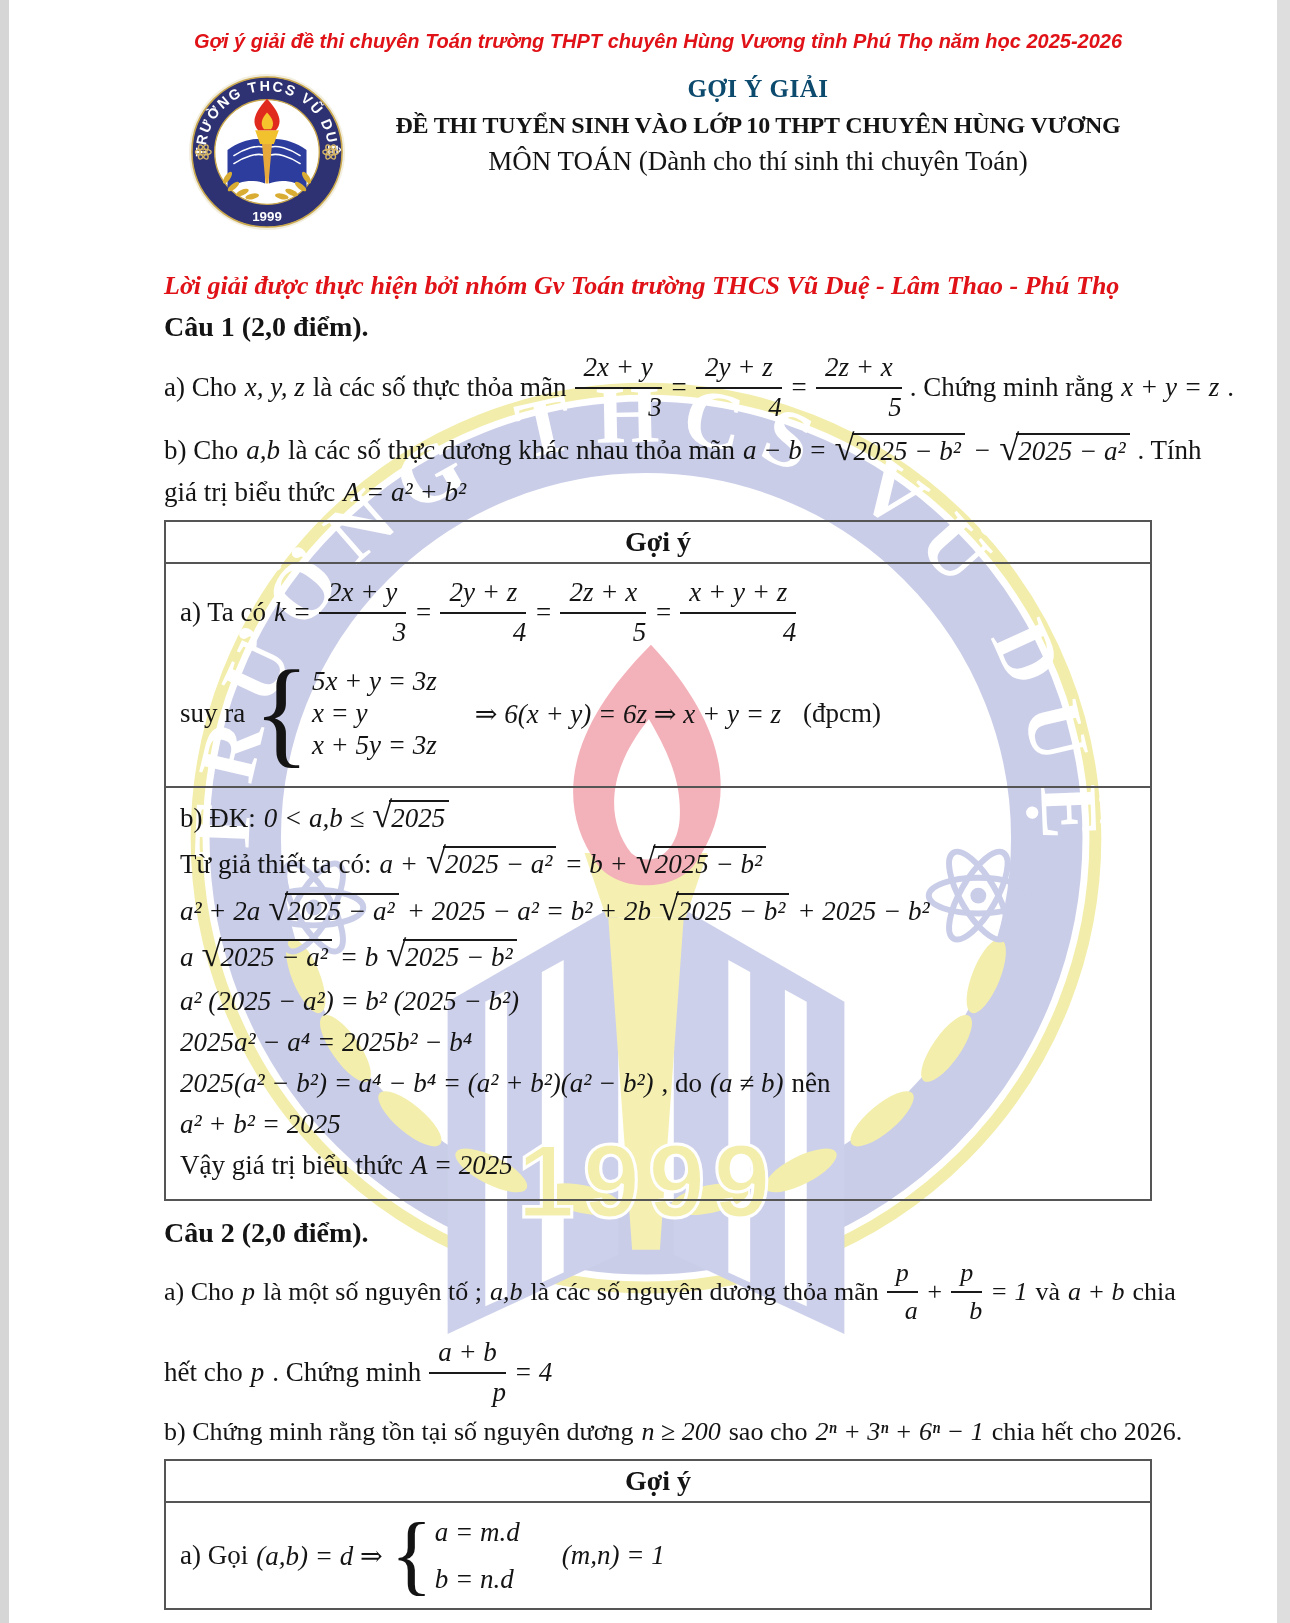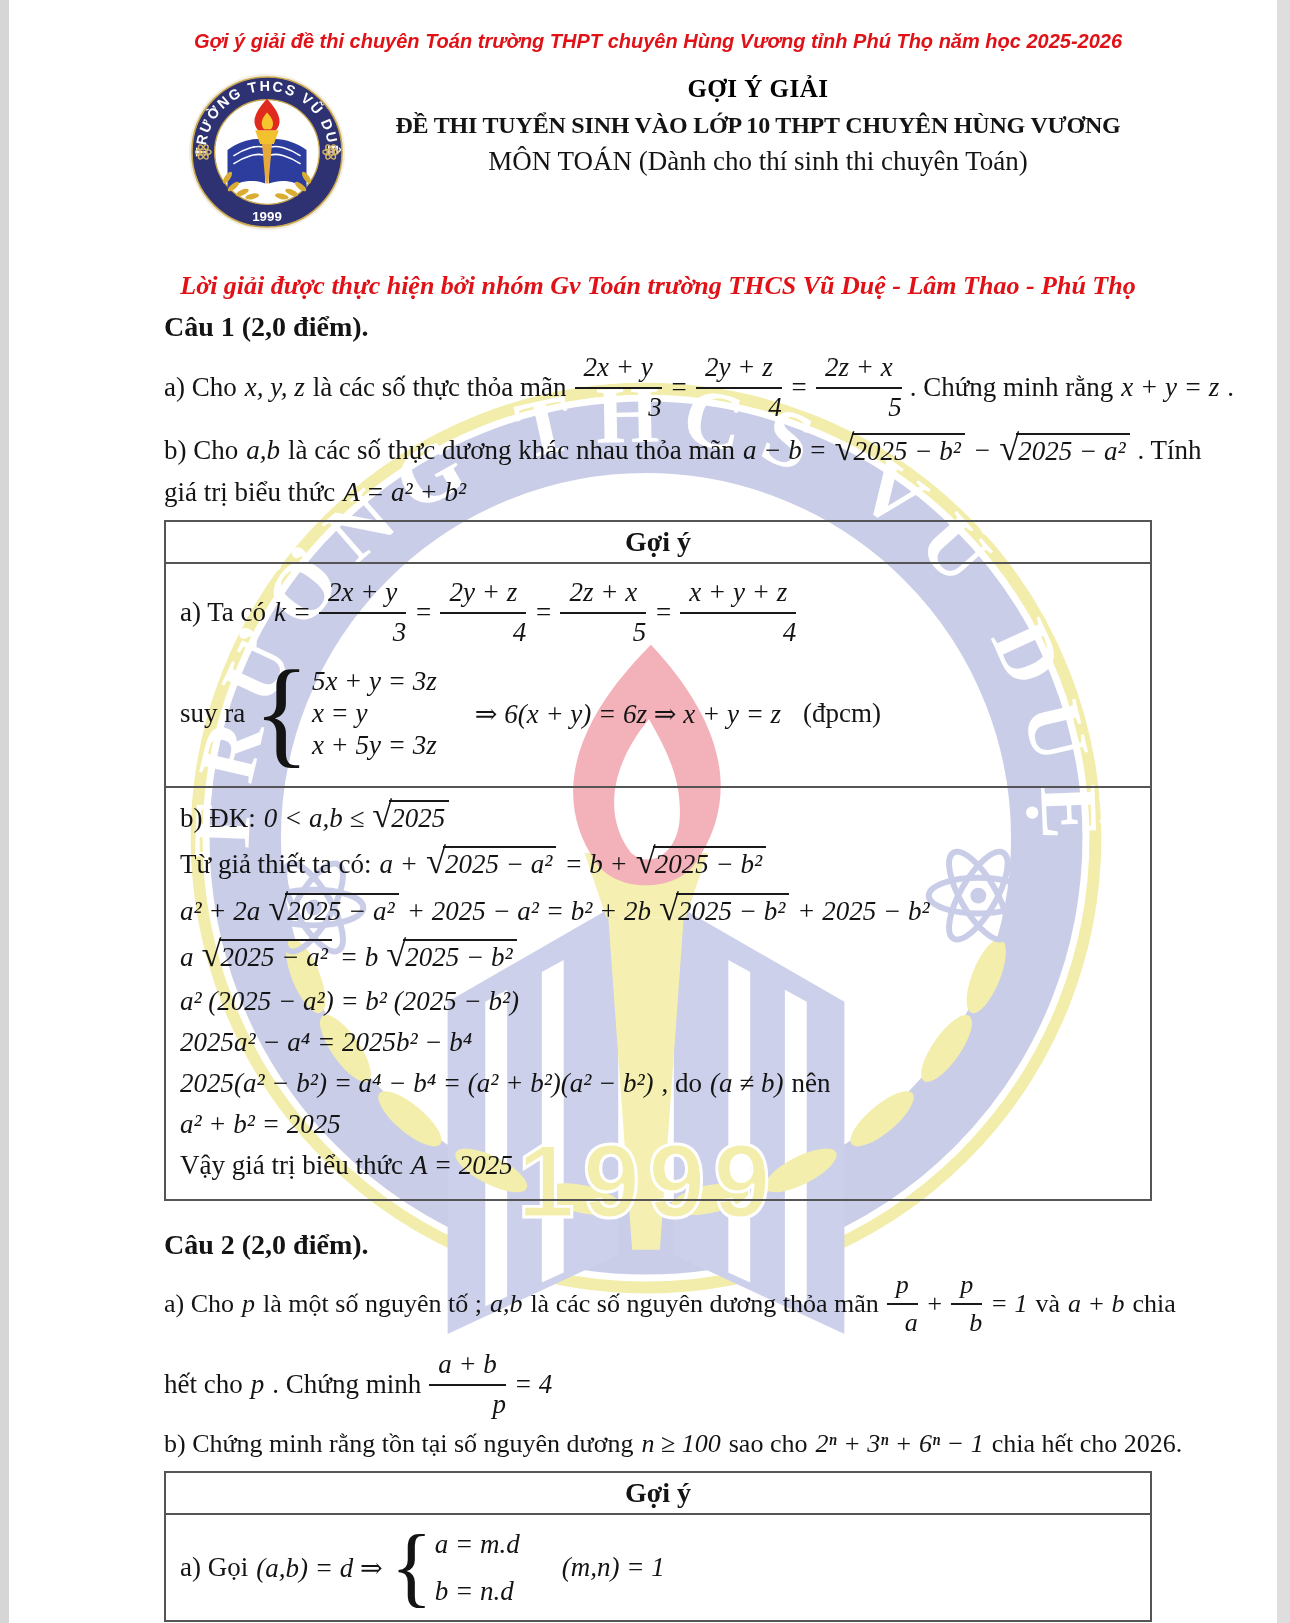--- a/index.html
+++ b/index.html
@@ -12,27 +12,27 @@
   .watermark{position:absolute;left:150px;top:352px;z-index:0;opacity:.92;}
 
   .content{position:relative;z-index:1;padding:30px 138px 0 164px;}
 
   .top-note{font-family:"Liberation Sans","DejaVu Sans",sans-serif;font-weight:bold;font-style:italic;
             color:#e01217;font-size:20px;text-align:center;white-space:nowrap;}
 
   .header-block{position:relative;margin-top:22px;height:172px;}
   .logo{position:absolute;left:24px;top:-2px;}
   .titles{margin-left:200px;text-align:center;}
-  .t1{color:#000000;font-weight:bold;font-size:25px;letter-spacing:.5px;}
+  .t1{color:#0c4a6e;font-weight:bold;font-size:25px;letter-spacing:.5px;}
   .t2{font-weight:bold;font-size:24px;margin-top:9px;white-space:nowrap;letter-spacing:-.2px;}
   .t3{font-weight:bold;font-size:28px;margin-top:7px;}
   .t4{font-size:27px;margin-top:7px;white-space:nowrap;}
   .t4 b{font-weight:normal;}
 
-  .credit{margin-top:24px;text-align:center;color:#e01217;font-weight:bold;font-style:italic;
+  .credit{margin-top:24px;color:#e01217;font-weight:bold;font-style:italic;
           font-size:26px;white-space:nowrap;}
 
   .q-heading{font-weight:bold;font-size:28px;margin-top:10px;}
 
   .flexline{display:flex;align-items:center;column-gap:8px;flex-wrap:nowrap;font-size:27px;white-space:nowrap;}
   .mi{font-style:italic;}
   .para{margin-top:8px;}
   .tight{font-size:26px;}
 
   .frac{display:inline-flex;flex-direction:column;align-items:flex-end;vertical-align:middle;line-height:1.25;}
@@ -334,21 +334,21 @@
         </div>
         <div class="flexline cellline">
           <span>Vậy giá trị biểu thức</span>
           <span class="mi">A = 2025</span>
         </div>
       </td>
           </tr>
     </tbody>
       </table>
 
-    <div class="q-heading" style="margin-top:28px;">Câu 2 (2,0 điểm).</div>
+    <div class="q-heading" style="margin-top:16px;">Câu 2 (2,0 điểm).</div>
 
     <div class="flexline para tight">
       <span>a) Cho</span>
       <span class="mi">p</span>
       <span>là một số nguyên tố ;</span>
       <span class="mi">a,b</span>
       <span>là các số nguyên dương thỏa mãn</span>
       <span class="frac">
           <span class="num mi">p</span>
           <span class="den mi">a</span>
@@ -370,21 +370,21 @@
       <span>. Chứng minh</span>
       <span class="frac">
           <span class="num mi">a + b</span>
           <span class="den mi">p</span>
         </span>
       <span class="mi">= 4</span>
     </div>
 
     <div class="flexline para tight">
       <span>b) Chứng minh rằng tồn tại số nguyên dương</span>
-      <span class="mi">n ≥ 100</span>
+      <span class="mi">n ≥ 200</span>
       <span>sao cho</span>
       <span class="mi">2ⁿ + 3ⁿ + 6ⁿ − 1</span>
       <span>chia hết cho 2026.</span>
     </div>
 
     <table class="hint">
       <tbody>
           <tr>
             <th>Gợi ý</th>
           </tr>

